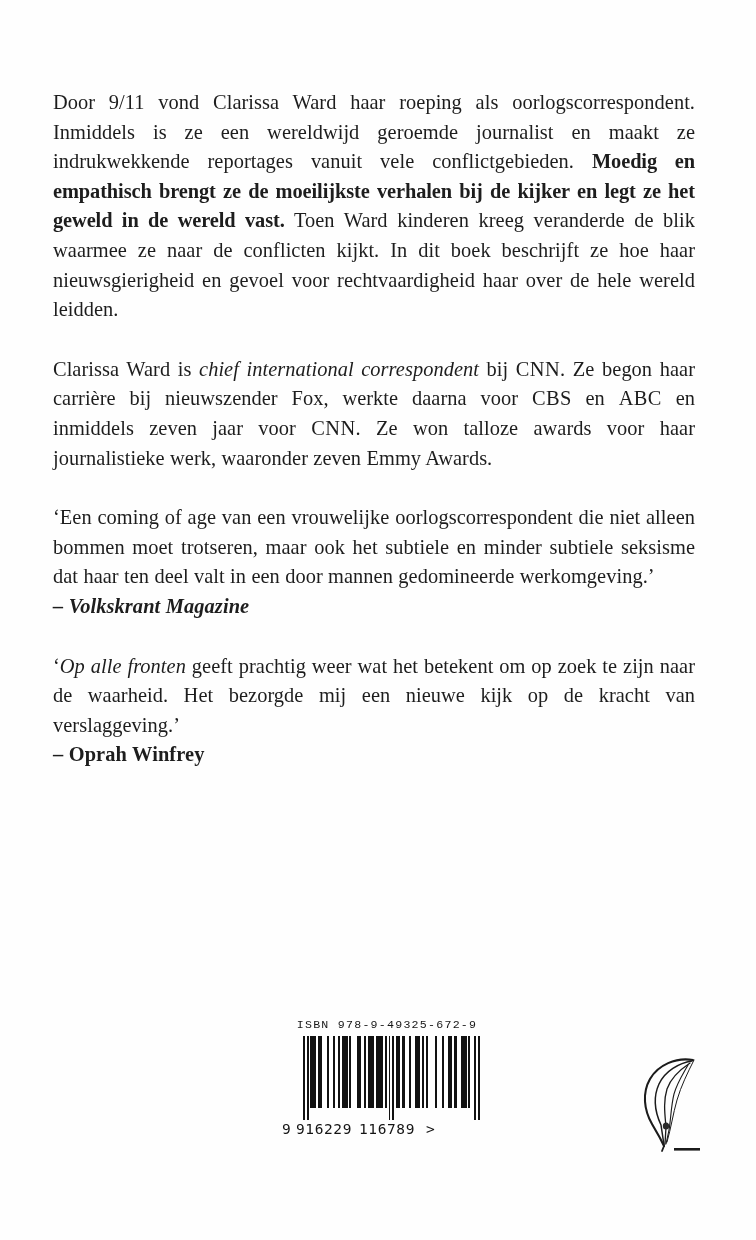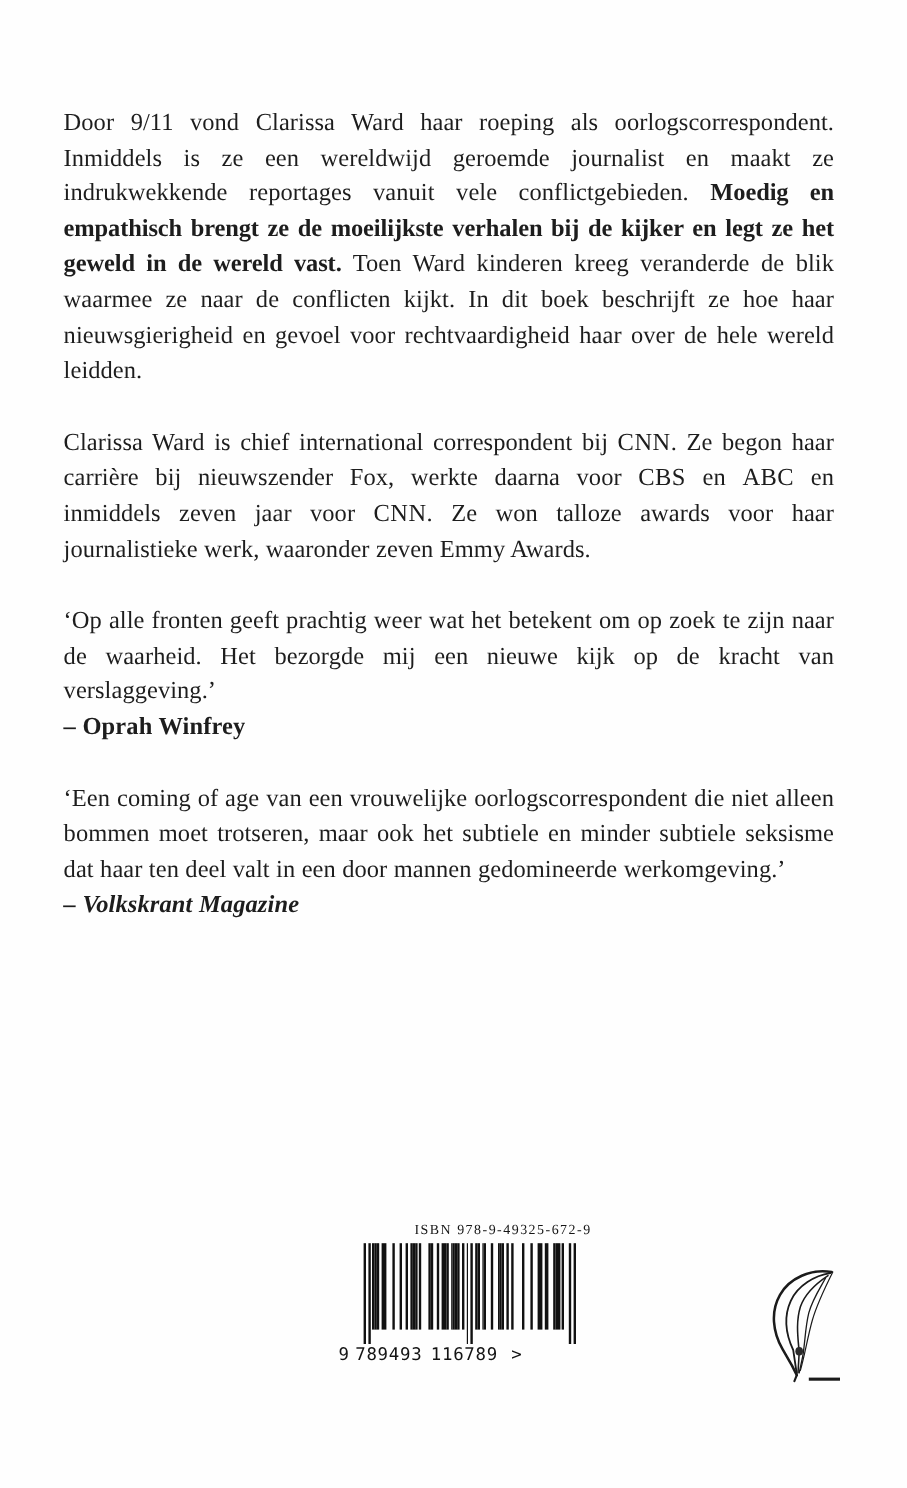--- a/index.html
+++ b/index.html
@@ -38,45 +38,45 @@
     font-size: 20.4px;
     line-height: 29.6px;
     letter-spacing: 0.05px;
     word-spacing: 0.2px;
     color: #1d1d1d;
     hyphens: manual;
   }
   p.para:last-child { margin-bottom: 0; }
 
   .b    { font-weight: bold; letter-spacing: -0.1px; }
-  .i    { }
+  .i    { font-style: italic; }
   .sc   { font-variant: small-caps; letter-spacing: 0.4px; }
 
   
   .attrib {
     display: block;
     text-align: left;
     font-weight: bold;
     letter-spacing: 0.1px;
   }
   .attrib.it { font-style: italic; }
 
   
   .barcode-block {
     position: absolute;
     left: 281px;
     top: 1018px;
     width: 212px;
   }
   .isbn-line {
-    font-family: Liberation Serif, serif;
+    font-family: Liberation Mono, monospace;
     font-size: 11.6px;
     letter-spacing: 1.25px;
     color: #161616;
-    text-align: right;
+    text-align: center;
     margin: 0 0 5px 0;
     white-space: nowrap;
   }
   .bars {
     height: 84px;
     display: flex;
     align-items: stretch;
     margin: 0 auto;
     width: 186px;
     padding-left: 9px;
@@ -114,23 +114,23 @@
 <body>
 
 <div class="page">
 
   <div class="copy">
 
     <p class="para"><span>Door 9/11 vond Clarissa Ward haar roeping als oorlogscorrespondent. Inmiddels is ze een wereldwijd geroemde journalist en maakt ze indrukwekkende reportages vanuit vele conflictgebieden. </span><span class="b">Moedig en empathisch brengt ze de moeilijkste verhalen bij de kijker en legt ze het geweld in de wereld vast.</span><span> Toen Ward kinderen kreeg veranderde de blik waarmee ze naar de conflicten kijkt. In dit boek beschrijft ze hoe haar nieuwsgierigheid en gevoel voor rechtvaardigheid haar over de hele wereld leidden.</span></p>
 
     <p class="para"><span>Clarissa Ward is </span><span class="i">chief international correspondent</span><span> bij </span><span class="sc">CNN</span><span>. Ze begon haar carrière bij nieuwszender Fox, werkte daarna voor </span><span class="sc">CBS</span><span> en </span><span class="sc">ABC</span><span> en inmiddels zeven jaar voor </span><span class="sc">CNN</span><span>. Ze won talloze awards voor haar journalistieke werk, waaronder zeven Emmy Awards.</span></p>
 
+    <p class="para"><span>‘Een coming of age van een vrouwelijke oorlogscorrespondent die niet alleen bommen moet trotseren, maar ook het subtiele en minder subtiele seksisme dat haar ten deel valt in een door mannen gedomineerde werkomgeving.’</span><span class="attrib it">– Volkskrant Magazine</span></p>
+
     <p class="para"><span>‘</span><span class="i">Op alle fronten</span><span> geeft prachtig weer wat het betekent om op zoek te zijn naar de waarheid. Het bezorgde mij een nieuwe kijk op de kracht van verslaggeving.’</span><span class="attrib">– Oprah Winfrey</span></p>
-
-    <p class="para"><span>‘Een coming of age van een vrouwelijke oorlogscorrespondent die niet alleen bommen moet trotseren, maar ook het subtiele en minder subtiele seksisme dat haar ten deel valt in een door mannen gedomineerde werkomgeving.’</span><span class="attrib it">– Volkskrant Magazine</span></p>
 
   </div>
 
   <div class="barcode-block">
     <p class="isbn-line">ISBN 978-9-49325-672-9</p>
     <div class="bars" id="bars">
         <span style="flex:1 1 0;background:#111;height:100%;align-self:flex-start"></span>
         <span style="flex:1 1 0;background:transparent;height:100%;align-self:flex-start"></span>
         <span style="flex:1 1 0;background:#111;height:100%;align-self:flex-start"></span>
         <span style="flex:1 1 0;background:transparent;height:86%;align-self:flex-start"></span>
@@ -221,21 +221,21 @@
         <span style="flex:1 1 0;background:transparent;height:86%;align-self:flex-start"></span>
         <span style="flex:1 1 0;background:#111;height:86%;align-self:flex-start"></span>
         <span style="flex:1 1 0;background:transparent;height:86%;align-self:flex-start"></span>
         <span style="flex:1 1 0;background:transparent;height:86%;align-self:flex-start"></span>
         <span style="flex:1 1 0;background:#111;height:100%;align-self:flex-start"></span>
         <span style="flex:1 1 0;background:transparent;height:100%;align-self:flex-start"></span>
         <span style="flex:1 1 0;background:#111;height:100%;align-self:flex-start"></span>
       </div>
     <p class="ean-line">
       <span class="lead">9</span>
-      <span class="grp">789493</span>
+      <span class="grp">916229</span>
       <span class="grp">116789</span>
       <span class="term">&gt;</span>
     </p>
   </div>
 
   <div class="logo">
     <svg viewBox="0 0 66 108" xmlns="http://www.w3.org/2000/svg" aria-hidden="true">
       <g fill="none" stroke="#1b1b1b" stroke-linecap="round" stroke-linejoin="round">
         <path d="M57 8 C40 5 22 13 14 27 C6 41 8 58 16 72 L24 86 L28 94" stroke-width="2.1"></path>
         <path d="M56 9 C43 11 29 19 23 32 C17 45 19 60 25 73 L28 93" stroke-width="1.5"></path>

